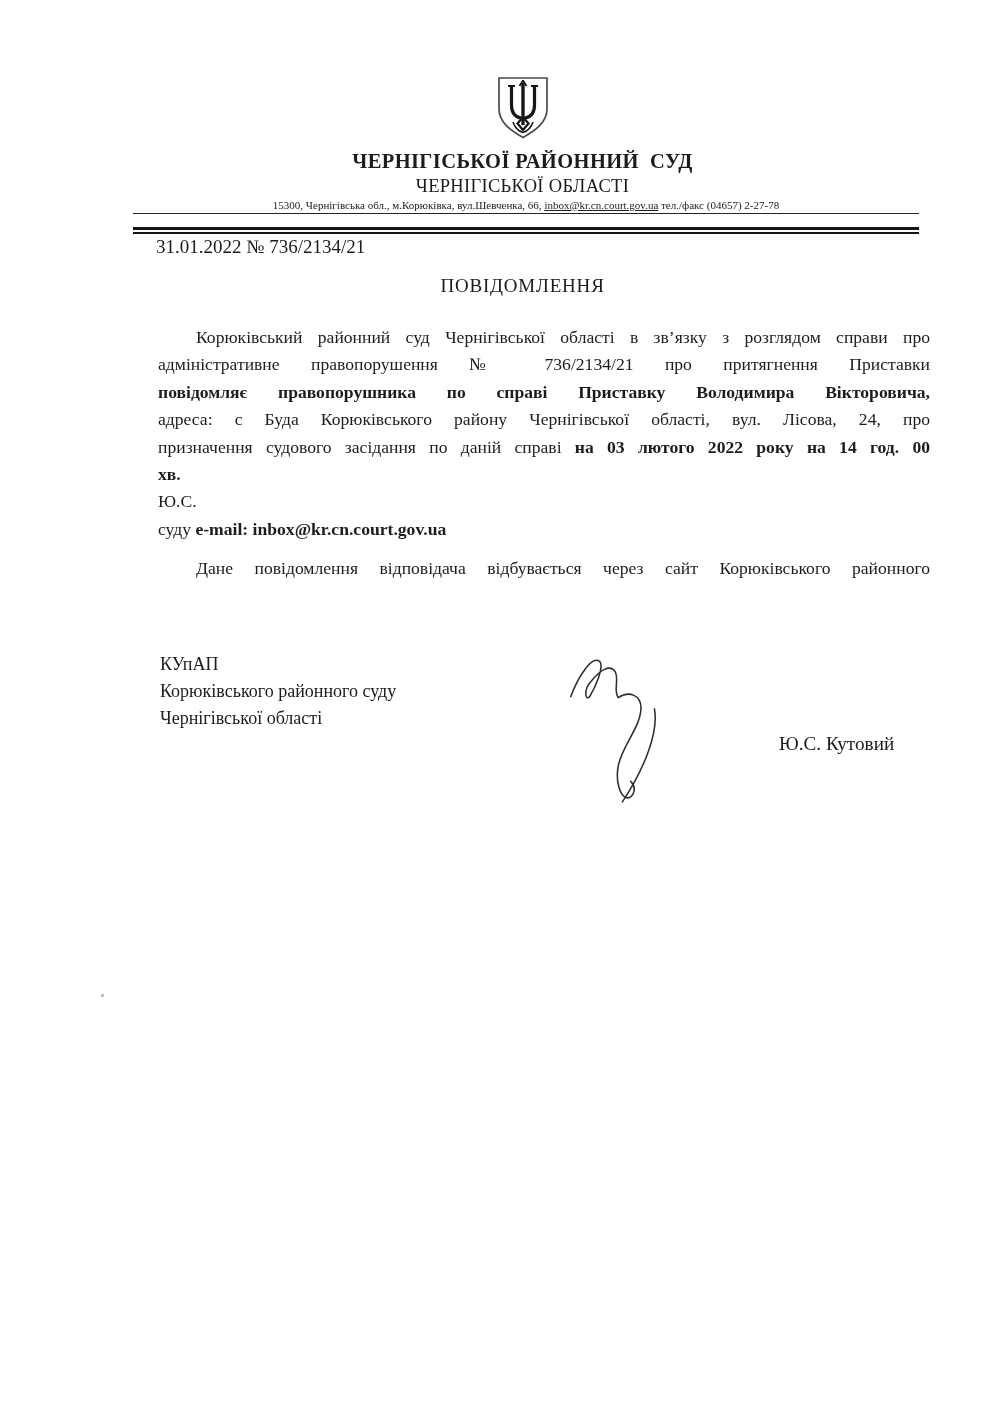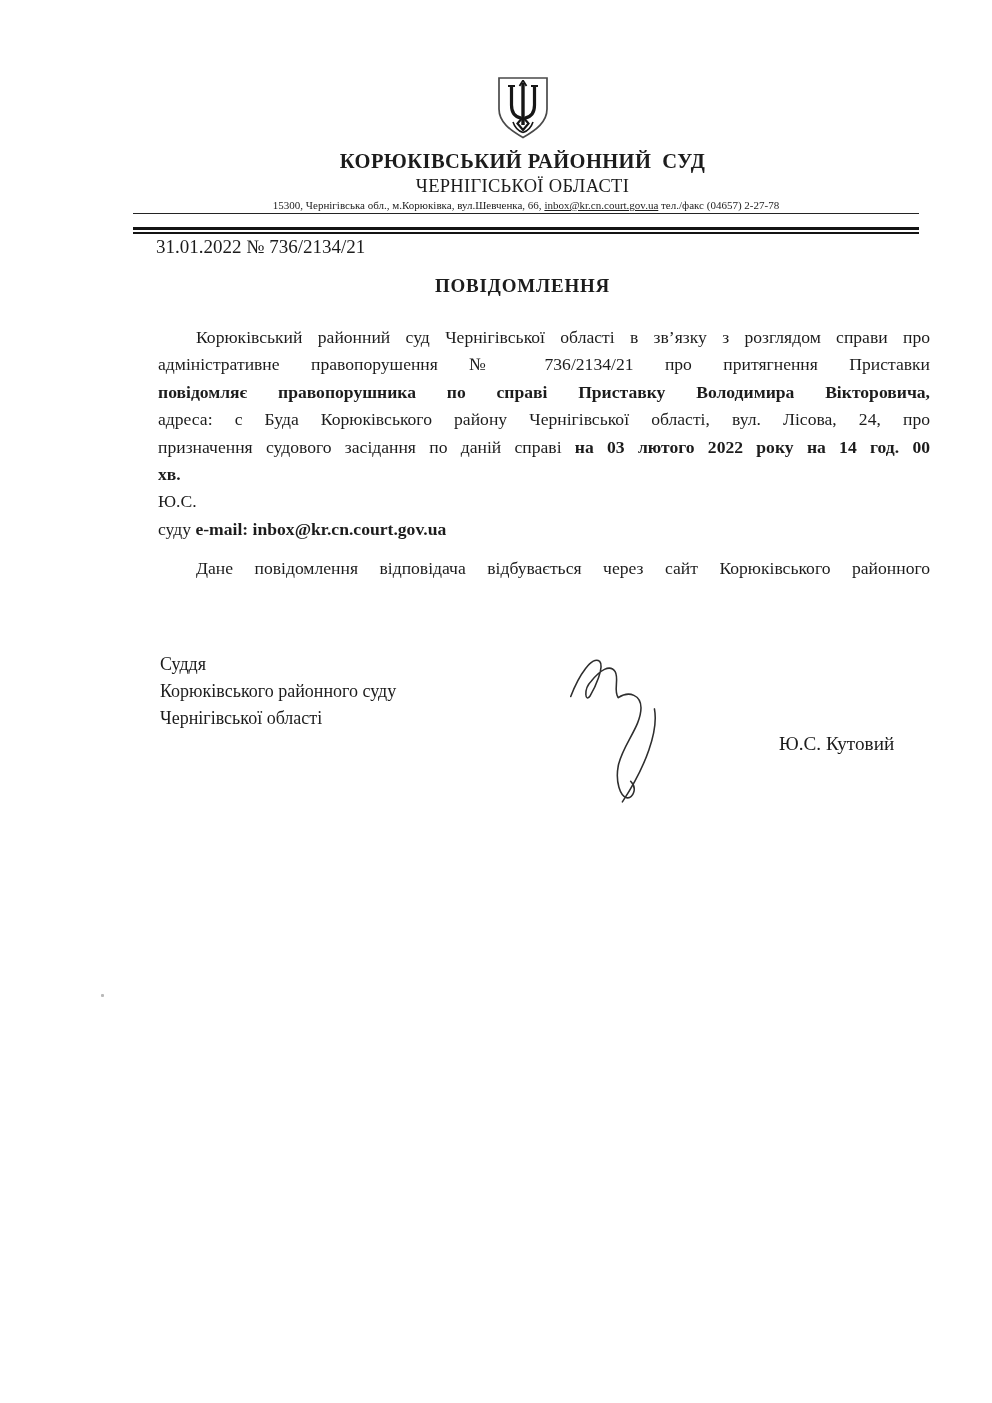--- a/index.html
+++ b/index.html
@@ -12,21 +12,21 @@
   .emblem{left:496px;top:76px;width:54px;height:64px;}
   
   .hdr{left:115px;width:815px;text-align:center;}
   .court-name{top:150px;font-size:20.5px;font-weight:bold;letter-spacing:.4px;white-space:pre-wrap;}
   .region{top:176px;font-size:18.5px;letter-spacing:.3px;}
   .addr-wrap{left:133px;top:199px;width:786px;text-align:center;border-bottom:1.5px solid #242424;padding-bottom:2px;font-size:11px;}
   .addr-wrap .email{text-decoration:underline;}
   .rule-a{left:133px;top:227px;width:786px;height:3px;background:#141414;}
   .rule-b{left:133px;top:231.5px;width:786px;height:2.5px;background:#141414;}
   .refline{left:156px;top:236px;font-size:19px;}
-  .doc-title{top:275px;font-size:19px;font-weight:bold;letter-spacing:.8px;}
+  .doc-title{top:275px;font-size:19px;font-weight:normal;letter-spacing:.8px;}
   
   .body-text{left:158px;top:312px;width:772px;font-size:17.6px;line-height:27.4px;}
   .bline{width:100%;}
   .bline.just{text-align:justify;text-align-last:justify;}
   .bline.ind{text-indent:38px;margin-top:12px;}
   .bline .b{font-weight:bold;}
   
   .sig-role{left:160px;top:651px;font-size:18px;line-height:26.8px;}
   .sig-name{left:779px;top:685px;font-size:19.2px;margin-top:48px;}
   .sig-svg{left:558px;top:650px;width:135px;height:155px;}
@@ -41,21 +41,21 @@
     <path d="M27 7 V49" stroke-width="3.4"></path>
     <path d="M27 4.5 L23.5 10 M27 4.5 L30.5 10" stroke-width="1.8"></path>
     <path d="M15.5 10 V29 C15.5 37 19.5 41 25 42" stroke-width="3.2"></path>
     <path d="M38.5 10 V29 C38.5 37 34.5 41 29 42" stroke-width="3.2"></path>
     <path d="M12 10 H19 M35 10 H42" stroke-width="1.8"></path>
     <path d="M27 41 L32.5 47.5 L27 54 L21.5 47.5 Z" stroke-width="2.2"></path>
     <path d="M17 46 C19 52 22 55 27 56.5 M37 46 C35 52 32 55 27 56.5" stroke-width="1.6"></path>
   </g>
 </svg>
 
-<div class="abs hdr court-name">КОРЮКІВСЬКИЙ РАЙОННИЙ  СУД</div>
+<div class="abs hdr court-name">ЧЕРНІГІСЬКОЇ РАЙОННИЙ  СУД</div>
 <div class="abs hdr region">ЧЕРНІГІСЬКОЇ ОБЛАСТІ</div>
 
 <div class="abs addr-wrap">
   <span>15300, Чернігівська обл., м.Корюківка, вул.Шевченка, 66, </span><span class="email">inbox@kr.cn.court.gov.ua</span><span> тел./факс (04657) 2-27-78</span>
 </div>
 <div class="abs rule-a"></div>
 <div class="abs rule-b"></div>
 
 <div class="abs refline">31.01.2022 № 736/2134/21</div>
 
@@ -67,21 +67,21 @@
     <div class="bline just"><span class="b">повідомляє правопорушника по справі Приставку Володимира Вікторовича,</span></div>
     <div class="bline just"><span>адреса: с Буда Корюківського району Чернігівської області, вул. Лісова, 24, про</span></div>
     <div class="bline just"><span>призначення судового засідання по даній справі </span><span class="b">на 03 лютого 2022 року на 14 год. 00</span></div>
     <div class="bline"><span class="b">хв.</span></div>
     <div class="bline"><span>Ю.С.</span></div>
     <div class="bline"><span>суду </span><span class="b">e-mail: inbox@kr.cn.court.gov.ua</span></div>
     <div class="bline just ind"><span>Дане повідомлення відповідача відбувається через сайт Корюківського районного</span></div>
   </div>
 
 <div class="abs sig-role">
-  <div>Суддя</div>
+  <div>КУпАП</div>
   <div>Корюківського районного суду</div>
   <div>Чернігівської області</div>
 </div>
 
 <svg class="abs sig-svg" viewBox="0 0 130 150">
   <g fill="none" stroke="#2e2e2e" stroke-width="1.5" stroke-linecap="round">
     <path d="M12 45 C20 24 33 5 40 11 C45 16 35 37 31 44 C26 52 24 38 32 30 C40 20 50 13 55 21 C59 28 53 40 58 46"></path>
     <path d="M58 46 C69 39 80 44 80 56 C80 74 62 92 58 112 C55 128 60 141 66 143 C72 144 77 134 70 127"></path>
     <path d="M93 57 C97 78 85 112 62 147"></path>
   </g>

